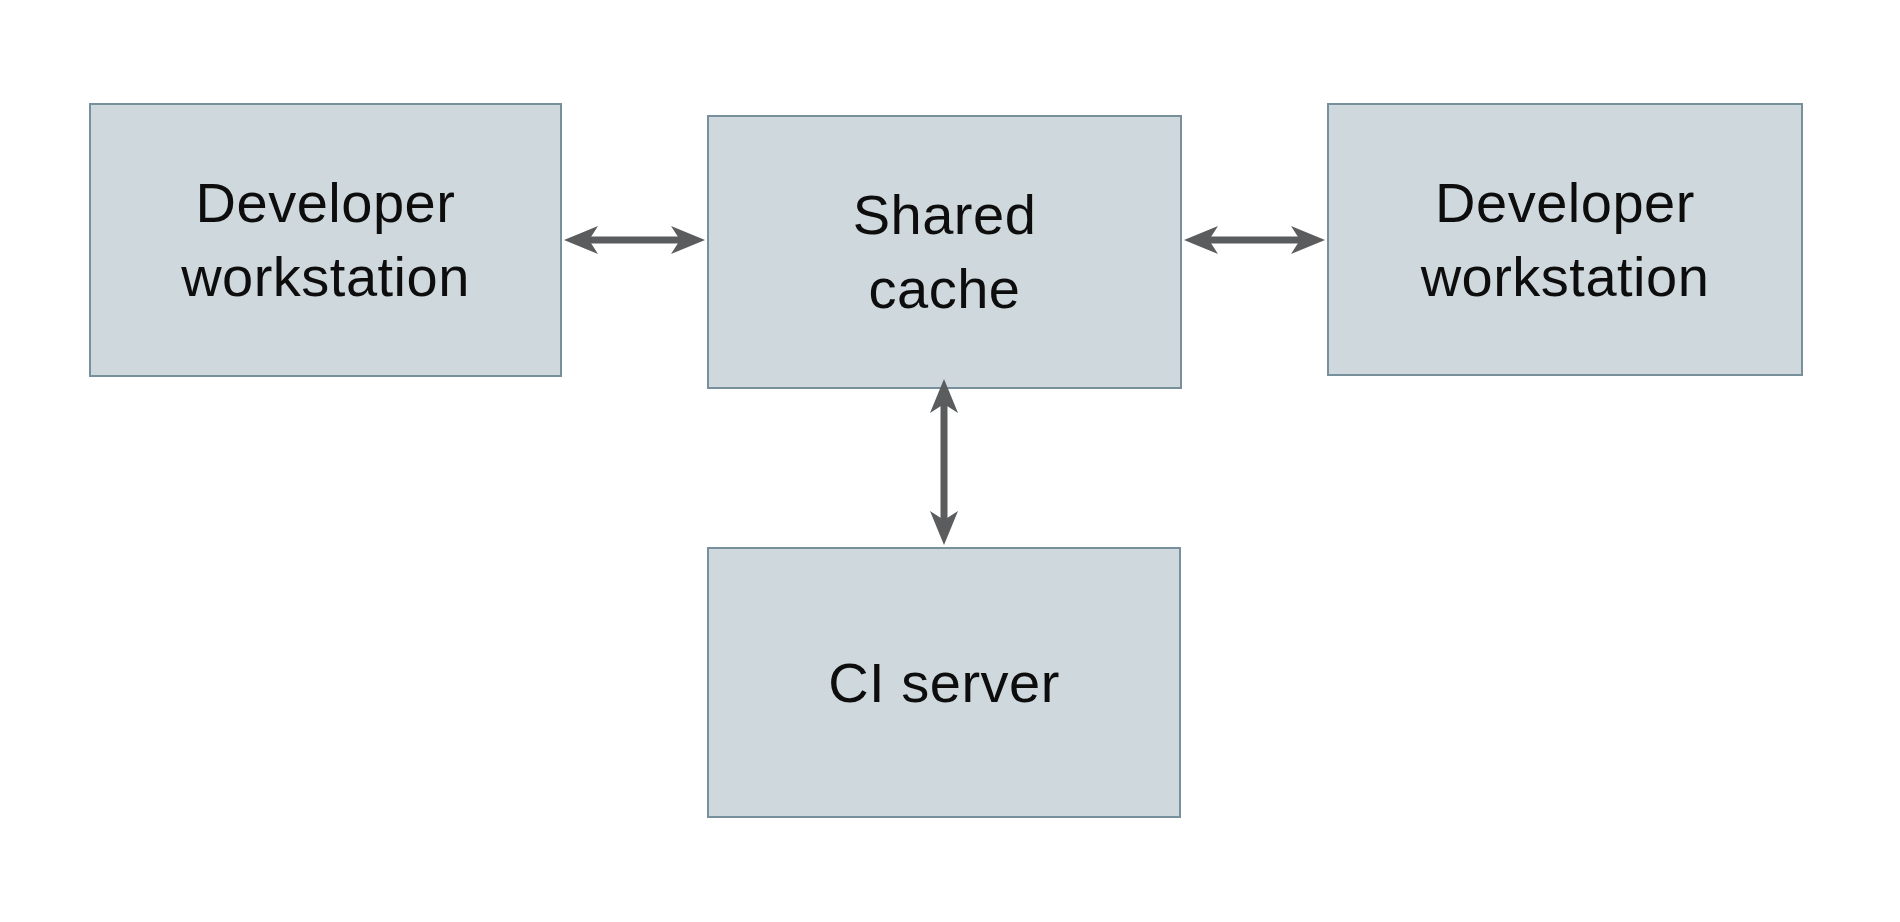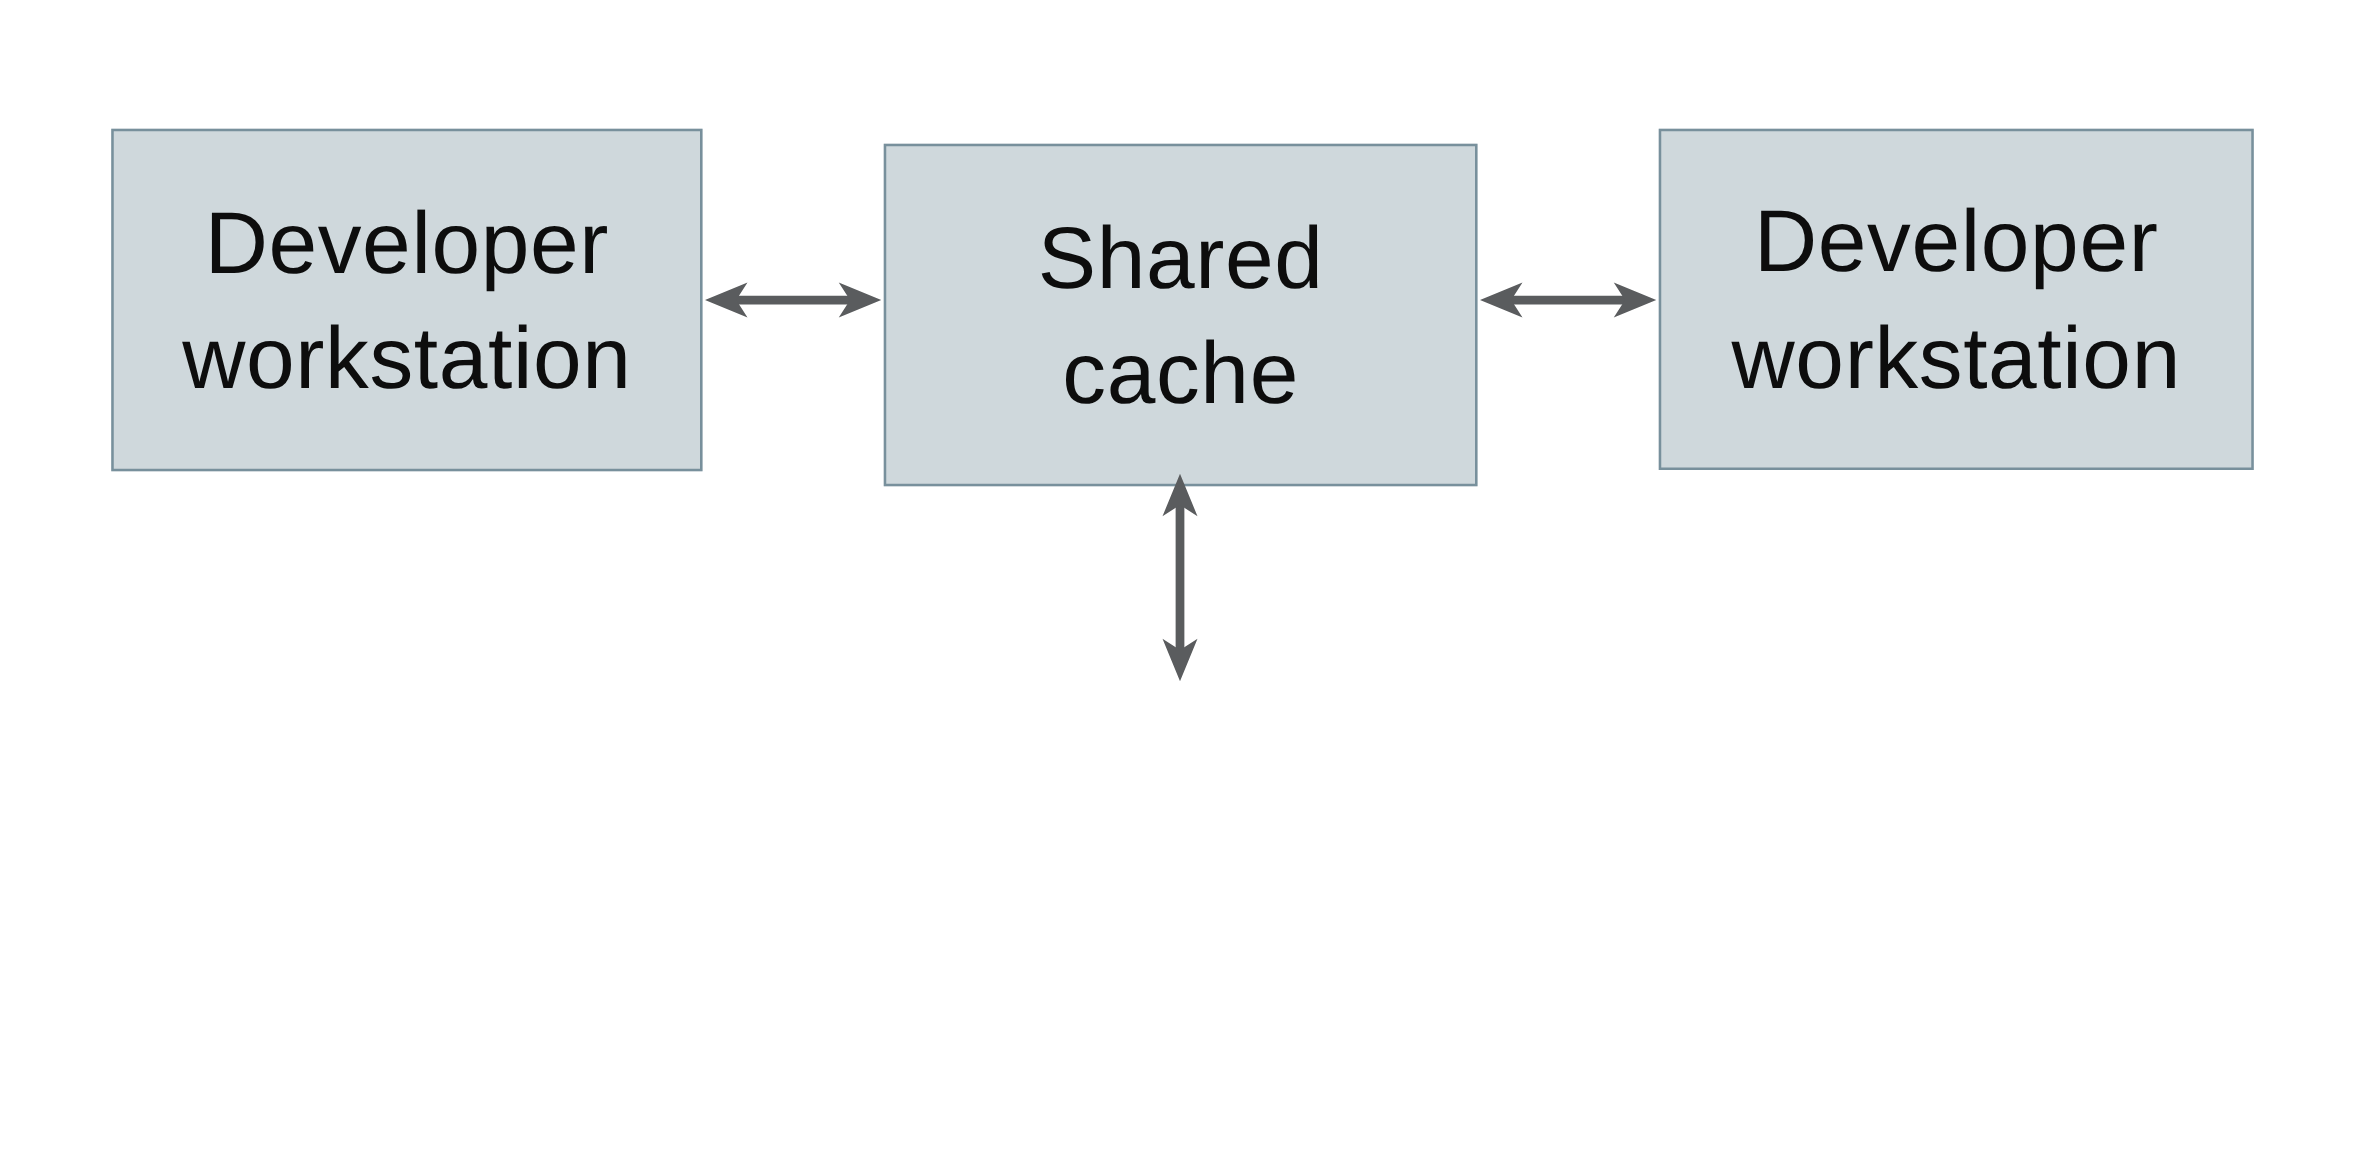--- a/index.html
+++ b/index.html
@@ -25,21 +25,21 @@
   }
   .node {
     position: absolute;
     background: var(--node_fill);
     border: 2px solid var(--node_border);
     display: flex;
     align-items: center;
     justify-content: center;
   }
   .node-label {
-    font-size: 70px;
+    font-size: 56px;
     line-height: 1.32;
     color: var(--text);
     text-align: center;
     white-space: pre-line;
     letter-spacing: 0.5px;
   }
   .edge {
     position: absolute;
     display: block;
   }
@@ -57,20 +57,23 @@
   <div class="node" style="left:707px; top:115px; width:475px; height:274px;">
     <div class="node-label">Shared
 cache</div>
   </div>
 
   <div class="node" style="left:1327px; top:103px; width:476px; height:273px;">
     <div class="node-label">Developer
 workstation</div>
   </div>
 
+  <div class="node" style="left:707px; top:547px; width:474px; height:271px;">
+    <div class="node-label">CI server</div>
+  </div>
 
   <svg class="edge" style="left:562px; top:218px;" width="145" height="44" viewBox="0 0 145 44">
     <line x1="26" y1="22" x2="119" y2="22" stroke-width="7" stroke="#5a5c5e"></line>
     <path d="M2,22 L36,8 L27,22 L36,36 Z" fill="#5a5c5e"></path>
     <path d="M143,22 L109,8 L118,22 L109,36 Z" fill="#5a5c5e"></path>
   </svg>
 
   <svg class="edge" style="left:1182px; top:218px;" width="145" height="44" viewBox="0 0 145 44">
     <line x1="26" y1="22" x2="119" y2="22" stroke-width="7" stroke="#5a5c5e"></line>
     <path d="M2,22 L36,8 L27,22 L36,36 Z" fill="#5a5c5e"></path>

